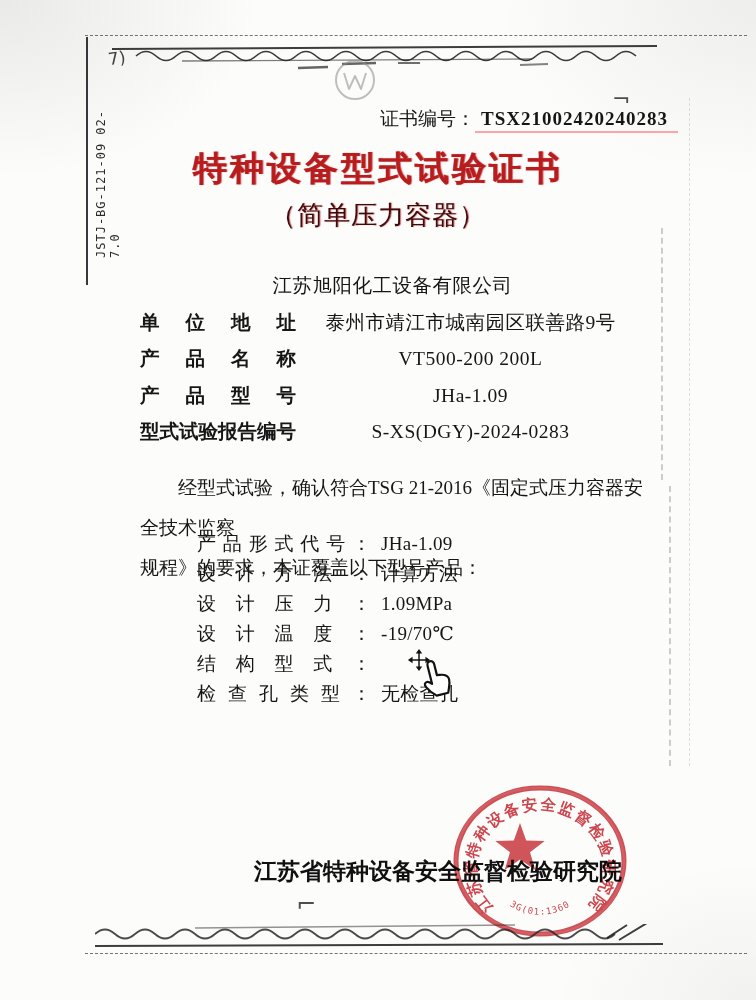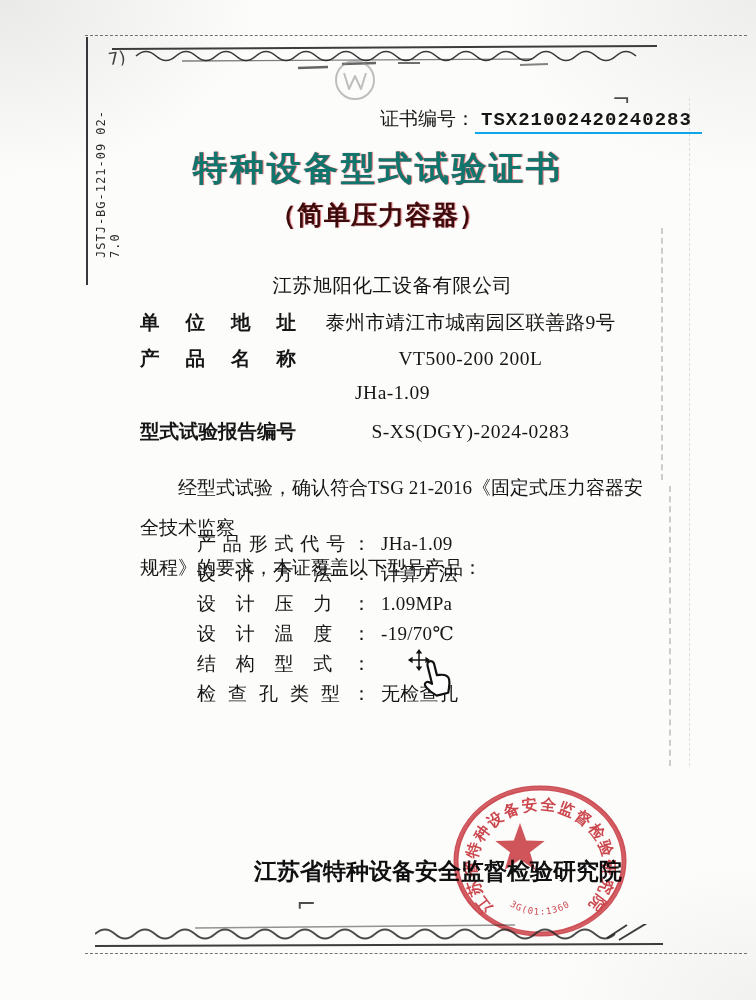--- a/index.html
+++ b/index.html
@@ -26,32 +26,32 @@
     writing-mode:vertical-rl;transform:rotate(180deg);
     font-family:"DejaVu Sans Mono","Liberation Mono",monospace;
     font-size:12px;letter-spacing:1px;color:#2c2c2c;
   }
 
   .bleed{position:absolute;filter:blur(.6px);}
   .bleed div{position:absolute;}
 
   .certno{position:absolute;left:380px;top:106px;font-size:19px;display:flex;align-items:baseline;justify-content:flex-end;}
   .certno .num{
-    font-family:Liberation Mono, monospace;font-weight:600;letter-spacing:1px;
-    border-bottom:2px solid #0ea5e9;padding:0 10px 1px 6px;
+    font-family:Liberation Serif, serif;font-weight:600;letter-spacing:1px;
+    border-bottom:2px solid #fca5a5;padding:0 10px 1px 6px;
   }
 
   .title{
     position:absolute;left:0;top:146px;width:756px;text-align:center;
-    font-size:34px;font-weight:700;letter-spacing:3px;color:#0f766e;
+    font-size:34px;font-weight:700;letter-spacing:3px;color:#b91c1c;
     text-shadow:1px 0 1px rgba(185,20,28,.65), -0.5px 0 .5px rgba(120,10,14,.4);
   }
   .subtitle{
     position:absolute;left:0;top:198px;width:756px;text-align:center;
-    font-size:26px;font-weight:700;letter-spacing:1px;color:#3d0b0b;
+    font-size:26px;font-weight:400;letter-spacing:1px;color:#3d0b0b;
     text-shadow:1px 0 1px rgba(185,20,28,.6);
   }
 
   .fields{position:absolute;left:140px;top:272px;width:505px;}
   .field-row{display:flex;align-items:baseline;height:36.5px;font-size:19.5px;}
   .field-label{display:inline-block;width:156px;text-align:justify;text-align-last:justify;font-weight:600;flex:none;}
   .field-value{flex:1;text-align:center;letter-spacing:.5px;}
 
   .statement{position:absolute;left:140px;top:468px;width:512px;font-size:19px;line-height:40px;}
   .statement .l1{text-indent:2em;}
@@ -119,20 +119,21 @@
     </div>
     <div class="field-row">
       <span class="field-label">单位地址</span>
       <span class="field-value">泰州市靖江市城南园区联善路9号</span>
     </div>
     <div class="field-row">
       <span class="field-label">产品名称</span>
       <span class="field-value">VT500-200 200L</span>
     </div>
     <div class="field-row">
+      <span class="field-label">产品型号</span>
       <span class="field-value">JHa-1.09</span>
     </div>
     <div class="field-row">
       <span class="field-label">型式试验报告编号</span>
       <span class="field-value">S-XS(DGY)-2024-0283</span>
     </div>
   </div>
 
   <div class="statement">
     <div class="l1">经型式试验，确认符合TSG 21-2016《固定式压力容器安全技术监察</div>

